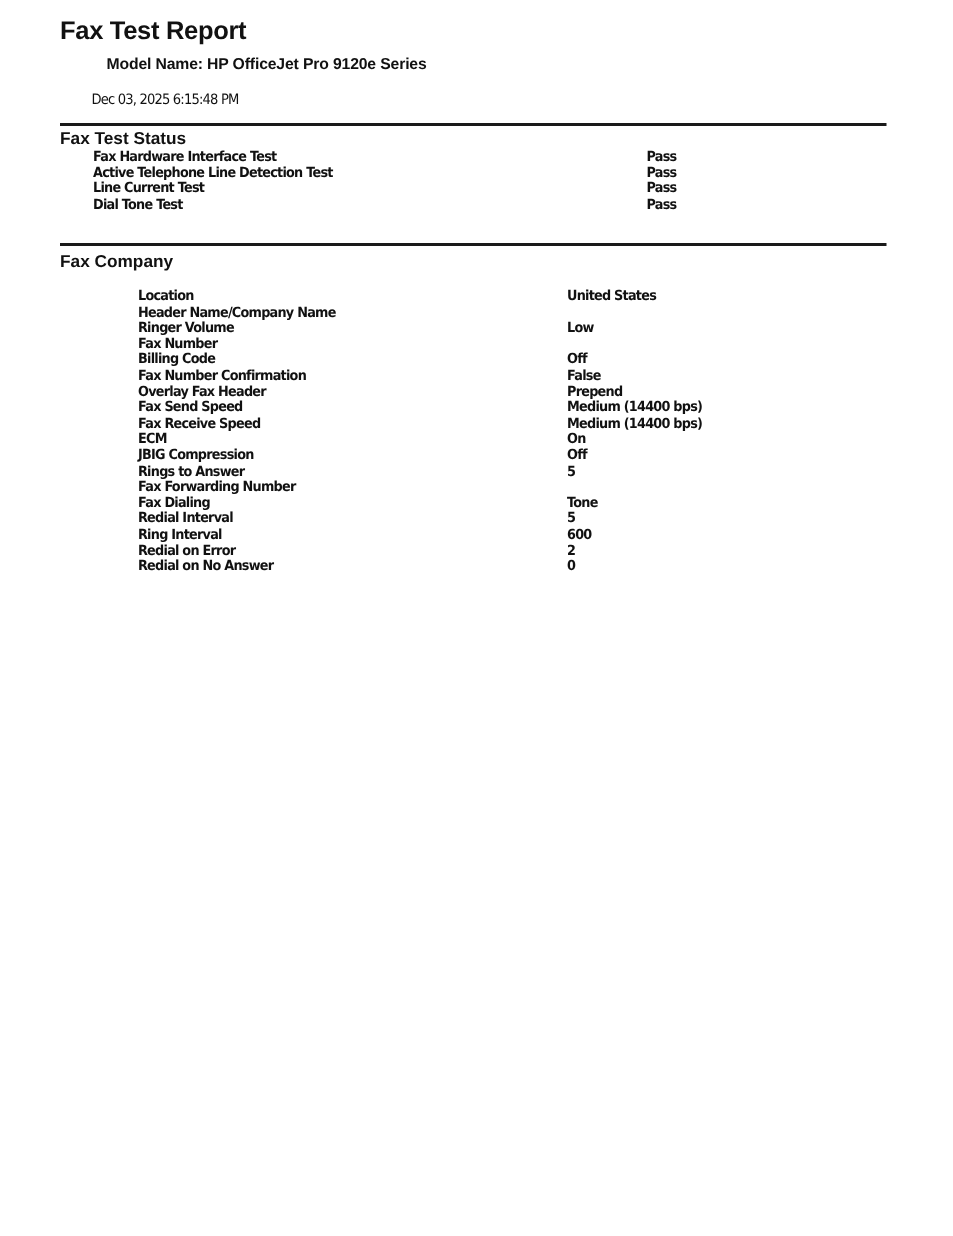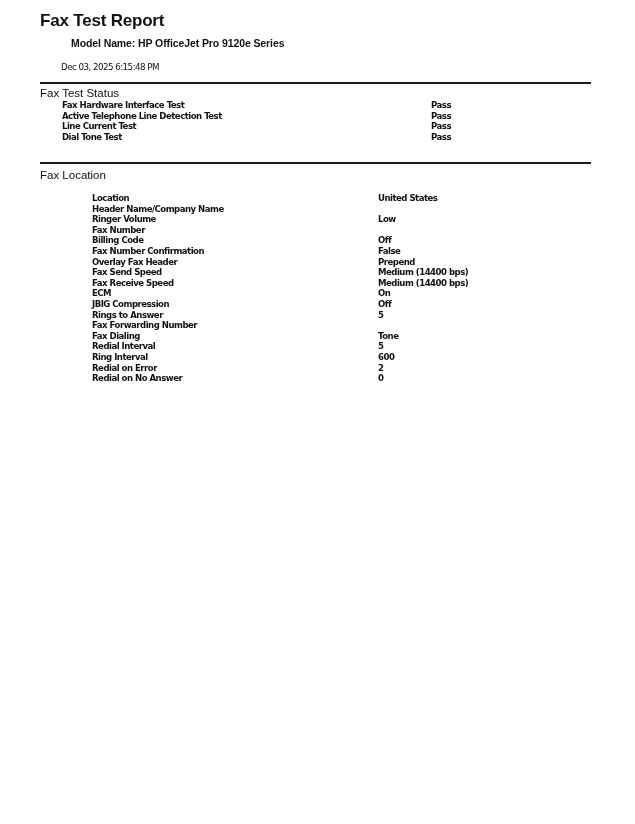--- a/index.html
+++ b/index.html
@@ -53,21 +53,21 @@
       width: 551px;
       height: 2px;
       background: #1a1a1a;
     }
     .rule.r1 { top: 82px; }
     .rule.r2 { top: 162px; }
     .section-title {
       position: absolute;
       left: 40px;
       font-family: "Liberation Sans", sans-serif;
-      font-weight: normal;
+      font-weight: bold;
       font-size: 11.5px;
       margin: 0;
     }
     .section-title.s1 { top: 87px; }
     .section-title.s2 { top: 169px; }
     .rows {
       position: absolute;
       left: 0;
       width: 635px;
     }
@@ -125,21 +125,21 @@
       <span class="label">Line Current Test</span>
       <span class="value">Pass</span>
     </div>
     <div class="row">
       <span class="label">Dial Tone Test</span>
       <span class="value">Pass</span>
     </div>
   </div>
 
   <div class="rule r2"></div>
-  <h2 class="section-title s2">Fax Location</h2>
+  <h2 class="section-title s2">Fax Company</h2>
 
   <div class="rows settings">
     <div class="row">
       <span class="label">Location</span>
       <span class="value">United States</span>
     </div>
     <div class="row">
       <span class="label">Header Name/Company Name</span>
       <span class="value"></span>
     </div>

